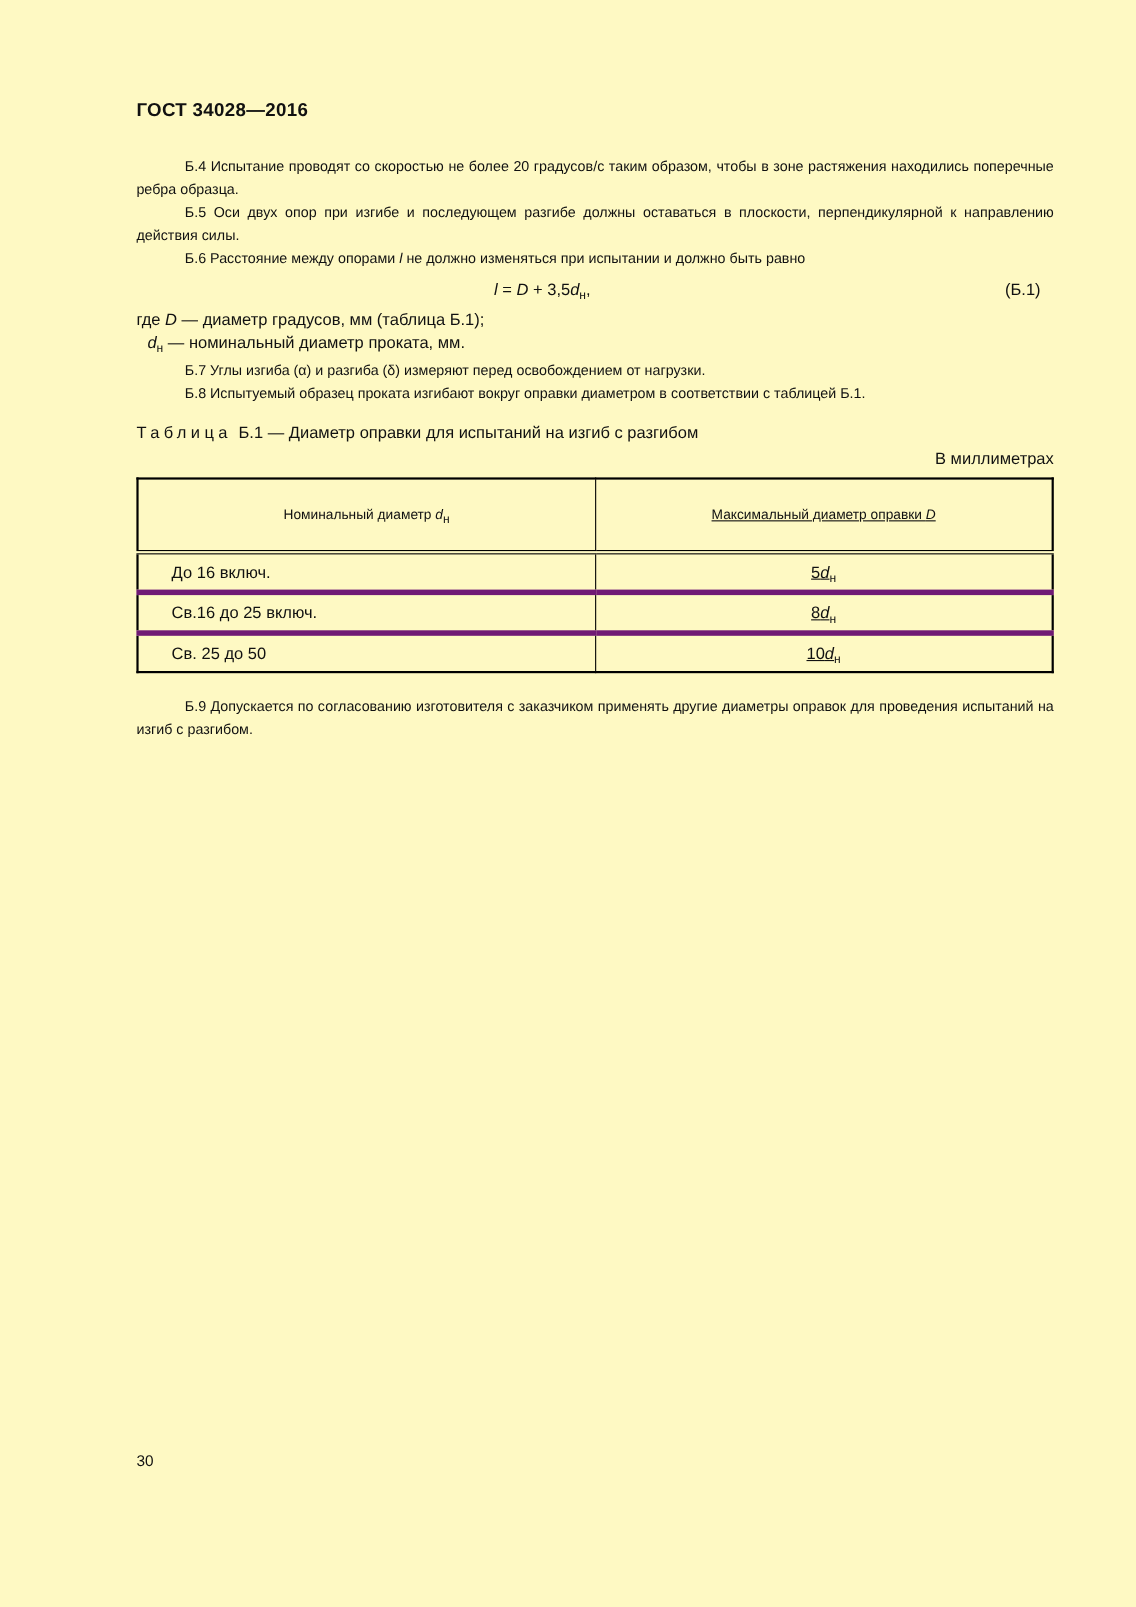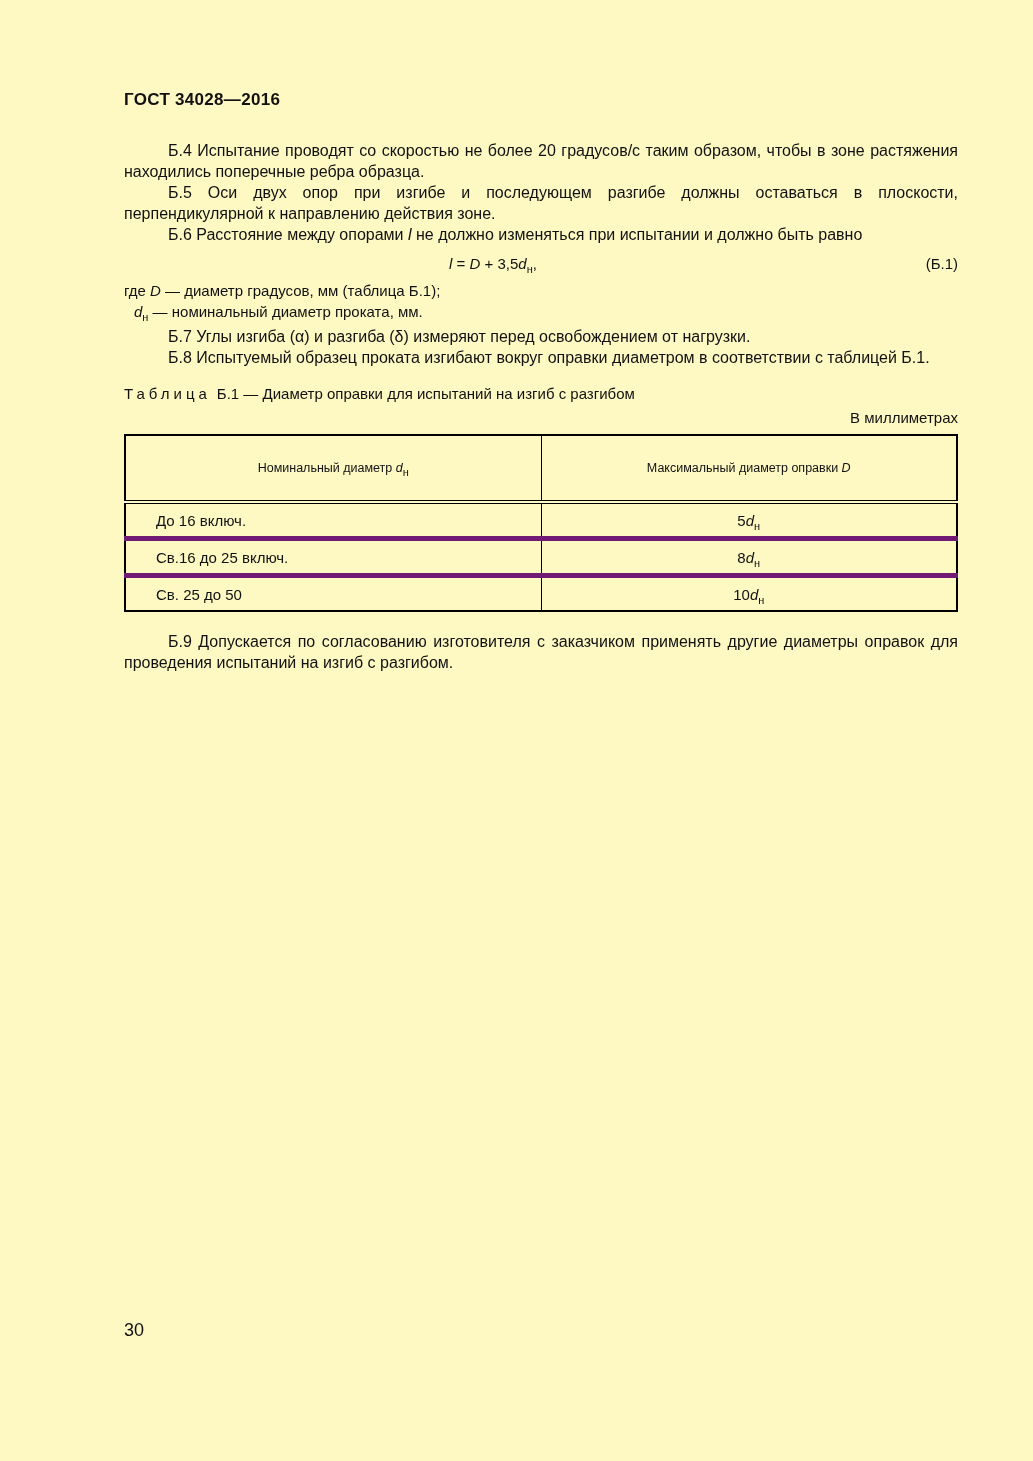--- a/index.html
+++ b/index.html
@@ -18,37 +18,37 @@
     top: 90px;
     width: 834px;
   }
   .doc-header {
     font-size: 17px;
     font-weight: bold;
     letter-spacing: 0.3px;
     margin-bottom: 30px;
   }
   .para {
-    font-size: 16px;
+    font-size: 13px;
     line-height: 21px;
     margin: 0;
     text-align: justify;
   }
   .indent { text-indent: 44px; }
   .formula-row {
     position: relative;
     font-size: 15px;
     line-height: 21px;
     text-align: center;
     margin: 8px 0 6px 0;
   }
   .formula-expression { display: inline-block; transform: translateX(-48px); }
   .formula-number {
     position: absolute;
-    right: 0;
+    right: 12px;
     top: 0;
   }
   .where-line {
     font-size: 15px;
     line-height: 21px;
     margin: 0;
   }
   .where-line.second { margin-left: 10px; margin-bottom: 4px; }
   sub { font-size: 11px; line-height: 0; }
   i { font-style: italic; }
@@ -74,42 +74,42 @@
     text-align: center;
     padding: 25px 6px;
     border-bottom: 4px double #000;
   }
   table.b1 td {
     font-size: 15px;
     padding: 6px 6px;
     height: 20px;
     margin-top: 44px;
   }
-  table.b1 .col2 { border-left: 1px solid #000; }
+  table.b1 .col2 { border-left: 1px solid #000; text-decoration: underline; }
   table.b1 tr.data + tr.data td { border-top: 5px solid #701a75; }
   table.b1 td.col1 { text-align: left; padding-left: 30px; }
   table.b1 td.col2 { text-align: center; }
   .after-table { margin-top: 19px; }
   .page-number {
     position: absolute;
     left: 124px;
     top: 1320px;
-    font-size: 18px;
+    font-size: 14px;
   }
 </style>
 </head>
 <body>
 
 <div class="page">
   <div class="content">
 
     <div class="doc-header">ГОСТ 34028—2016</div>
 
     <p class="para indent">Б.4 Испытание проводят со скоростью не более 20 градусов/с таким образом, чтобы в зоне растяжения находились поперечные ребра образца.</p>
-    <p class="para indent">Б.5 Оси двух опор при изгибе и последующем разгибе должны оставаться в плоскости, перпендикулярной к направлению действия зоне.</p>
+    <p class="para indent">Б.5 Оси двух опор при изгибе и последующем разгибе должны оставаться в плоскости, перпендикулярной к направлению действия силы.</p>
 
     <p class="para indent"><span>Б.6 Расстояние между опорами </span><i>l</i><span> не должно изменяться при испытании и должно быть равно</span></p>
 
     <div class="formula-row">
       <span class="formula-expression"><i>l</i><span> = </span><i>D</i><span> + 3,5</span><i>d</i><sub>н</sub><span>,</span></span>
       <span class="formula-number">(Б.1)</span>
     </div>
 
     <p class="where-line"><span>где </span><i>D</i><span> — диаметр градусов, мм (таблица Б.1);</span></p>
 

